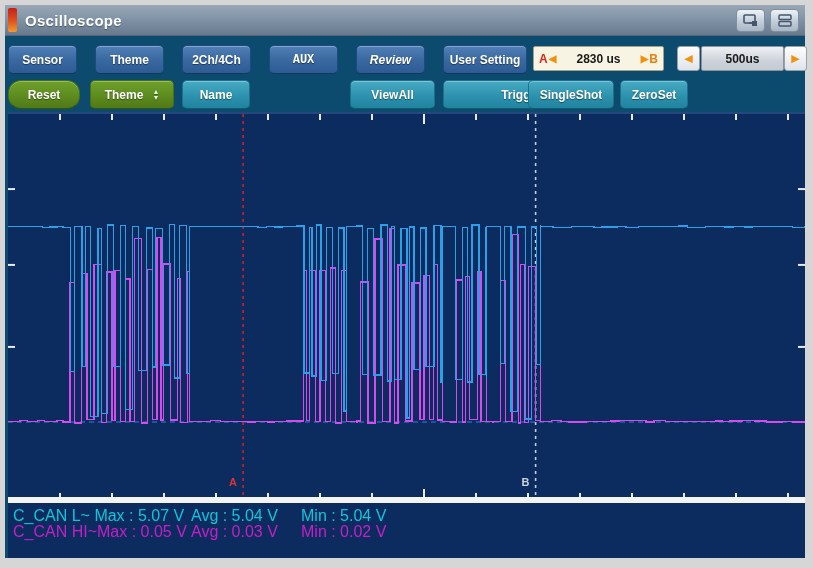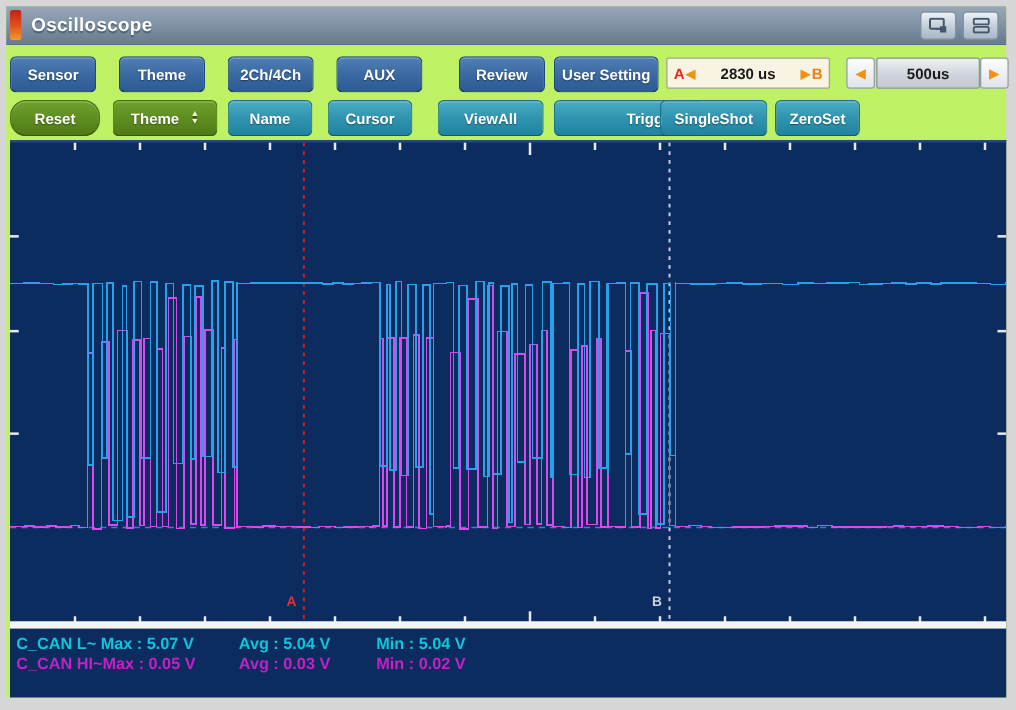--- a/index.html
+++ b/index.html
@@ -1,21 +1,21 @@
 <!DOCTYPE html>
 <html><head>
 <meta charset="utf-8">
 <style>
   html,body{margin:0;padding:0;}
   body{
     width:813px;height:568px;background:#d6d6d6;
     font-family:"Liberation Sans", sans-serif;
     position:relative;overflow:hidden;
   }
-  .window{position:absolute;left:5px;top:5px;width:800px;height:553px;background:#bef264;}
+  .window{position:absolute;left:5px;top:5px;width:800px;height:553px;background:#0c4a6e;}
 
   
   .titlebar{
     position:absolute;left:0;top:0;width:800px;height:30px;
     background:linear-gradient(#9aa7b6,#8295a8 45%,#68798e);
     border-bottom:1px solid #55657a;
     display:flex;align-items:center;
   }
   .flame{width:9px;height:24px;margin-left:3px;border-radius:2px;
     background:linear-gradient(#c62015,#e0541d 55%,#f09a31);}
@@ -75,21 +75,21 @@
   }
   .scope svg{position:absolute;left:0;top:0;}
   .bottom-strip{position:absolute;left:0;bottom:0;width:797px;height:6px;background:#f4f4f4;}
   .cursor-label{position:absolute;font-size:11px;font-weight:bold;top:362px;}
   .cursor-label.a{left:221px;color:#e03434;}
   .cursor-label.b{left:513px;color:#ccd3de;}
 
   
   .statusbar{
     position:absolute;left:3px;top:498px;width:797px;height:55px;background:#0c2c5f;
-    font-size:13px;font-weight:bold;
+    font-size:16px;font-weight:normal;
   }
   .meas-row{position:absolute;left:0;width:797px;height:15px;}
   .meas-row .c1{position:absolute;left:5px;white-space:pre;}
   .meas-row .c2{position:absolute;left:183px;}
   .meas-row .c3{position:absolute;left:293px;}
   .meas-cyan{color:#0cc6da;} .meas-magenta{color:#c71ec7;}
 </style>
 </head>
 <body>
 
@@ -118,24 +118,24 @@
   <div class="row row1">
     <div class="btn btn-blue" style="left:3px;width:67px;">
         <span>Sensor</span>
       </div>
     <div class="btn btn-blue" style="left:90px;width:67px;">
         <span>Theme</span>
       </div>
     <div class="btn btn-blue" style="left:177px;width:67px;">
         <span>2Ch/4Ch</span>
       </div>
-    <div class="btn btn-blue" style="left:264px;width:67px;">
+    <div class="btn btn-blue" style="left:264px;width:67px;font-family:Liberation Mono, monospace;">
         <span>AUX</span>
       </div>
-    <div class="btn btn-blue" style="left:362px;width:67px;">
+    <div class="btn btn-blue" style="left:351px;width:67px;font-style:italic;">
         <span>Review</span>
       </div>
     <div class="btn btn-blue" style="left:438px;width:82px;">
         <span>User Setting</span>
       </div>
 
     <div class="ab-readout">
       <span class="a">A</span>
       <span class="arrow-l">◀</span>
       <span class="val">2830 us</span>
@@ -160,23 +160,20 @@
       </div>
     <div class="btn btn-green" style="left:85px;width:82px;">
       <span>Theme</span>
       <span class="spin">
         <i>▲</i>
         <i>▼</i>
       </span>
     </div>
     <div class="btn btn-teal" style="left:177px;width:66px;">
         <span>Name</span>
-      </div>
-    <div class="btn btn-teal" style="left:257px;width:66px;">
-        <span>Cursor</span>
       </div>
     <div class="btn btn-teal" style="left:345px;width:83px;">
         <span>ViewAll</span>
       </div>
     <div class="btn btn-teal" style="left:438px;width:77px;padding-left:39px;">
         <span>Trigger</span>
       </div>
     <div class="btn btn-teal" style="left:523px;width:84px;">
         <span>SingleShot</span>
       </div>

